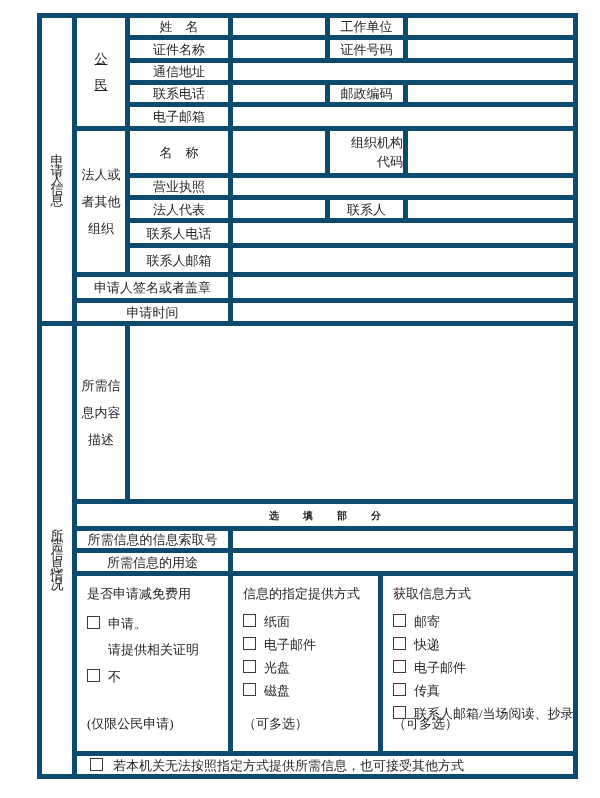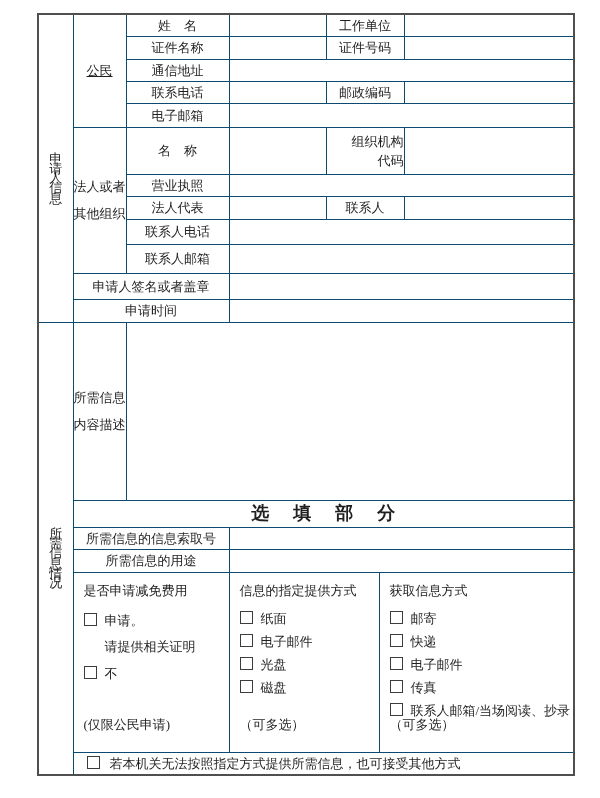--- a/index.html
+++ b/index.html
@@ -7,21 +7,21 @@
     width:600px;height:798px;background:#ffffff;position:relative;
     font-family:"Liberation Serif","DejaVu Serif",serif;
     color:#1f1f1f;
   }
   table.form{
     position:absolute;left:37px;top:13px;width:536px;
     border-collapse:collapse;table-layout:fixed;
     border:2px solid #4f4f4f;
   }
   td{
-    border:1px solid #0c4a6e;
+    border:5px solid #0c4a6e;
     font-size:13px;line-height:17px;
     padding:0;overflow:hidden;
   }
   td.lbl{text-align:center;vertical-align:middle;}
   td.val{background:#ffffff;}
   td.vtitle{text-align:center;vertical-align:middle;}
   .vert{
     display:inline-block;
     writing-mode:vertical-rl;text-orientation:upright;
     letter-spacing:10px;font-size:13px;line-height:17px;
@@ -30,21 +30,21 @@
     text-align:center;vertical-align:middle;
     padding:0 12px;word-break:break-all;line-height:26px;text-decoration:underline;
   }
   td.group2{
     text-align:center;vertical-align:middle;
     padding:0 0;word-break:break-all;line-height:27px;
   }
   .twoline div{line-height:19px;text-align:right;}
   td.desc-big{vertical-align:top;}
   td.optional{
-    text-align:center;font-weight:bold;font-size:18px;
+    text-align:center;font-weight:bold;font-size:10px;
     letter-spacing:24px;text-indent:24px;vertical-align:middle;
   }
   td.cbcol{
     vertical-align:top;position:relative;
     padding:8px 4px 12px 10px;
   }
   .cb-title{line-height:20px;margin-bottom:7px;font-family:Liberation Serif, serif;}
   .cb-item{line-height:22px;margin-top:1px;white-space:nowrap;}
   .cb-item.tall{line-height:26px;}
   .cb-sub{line-height:26px;padding-left:21px;}

